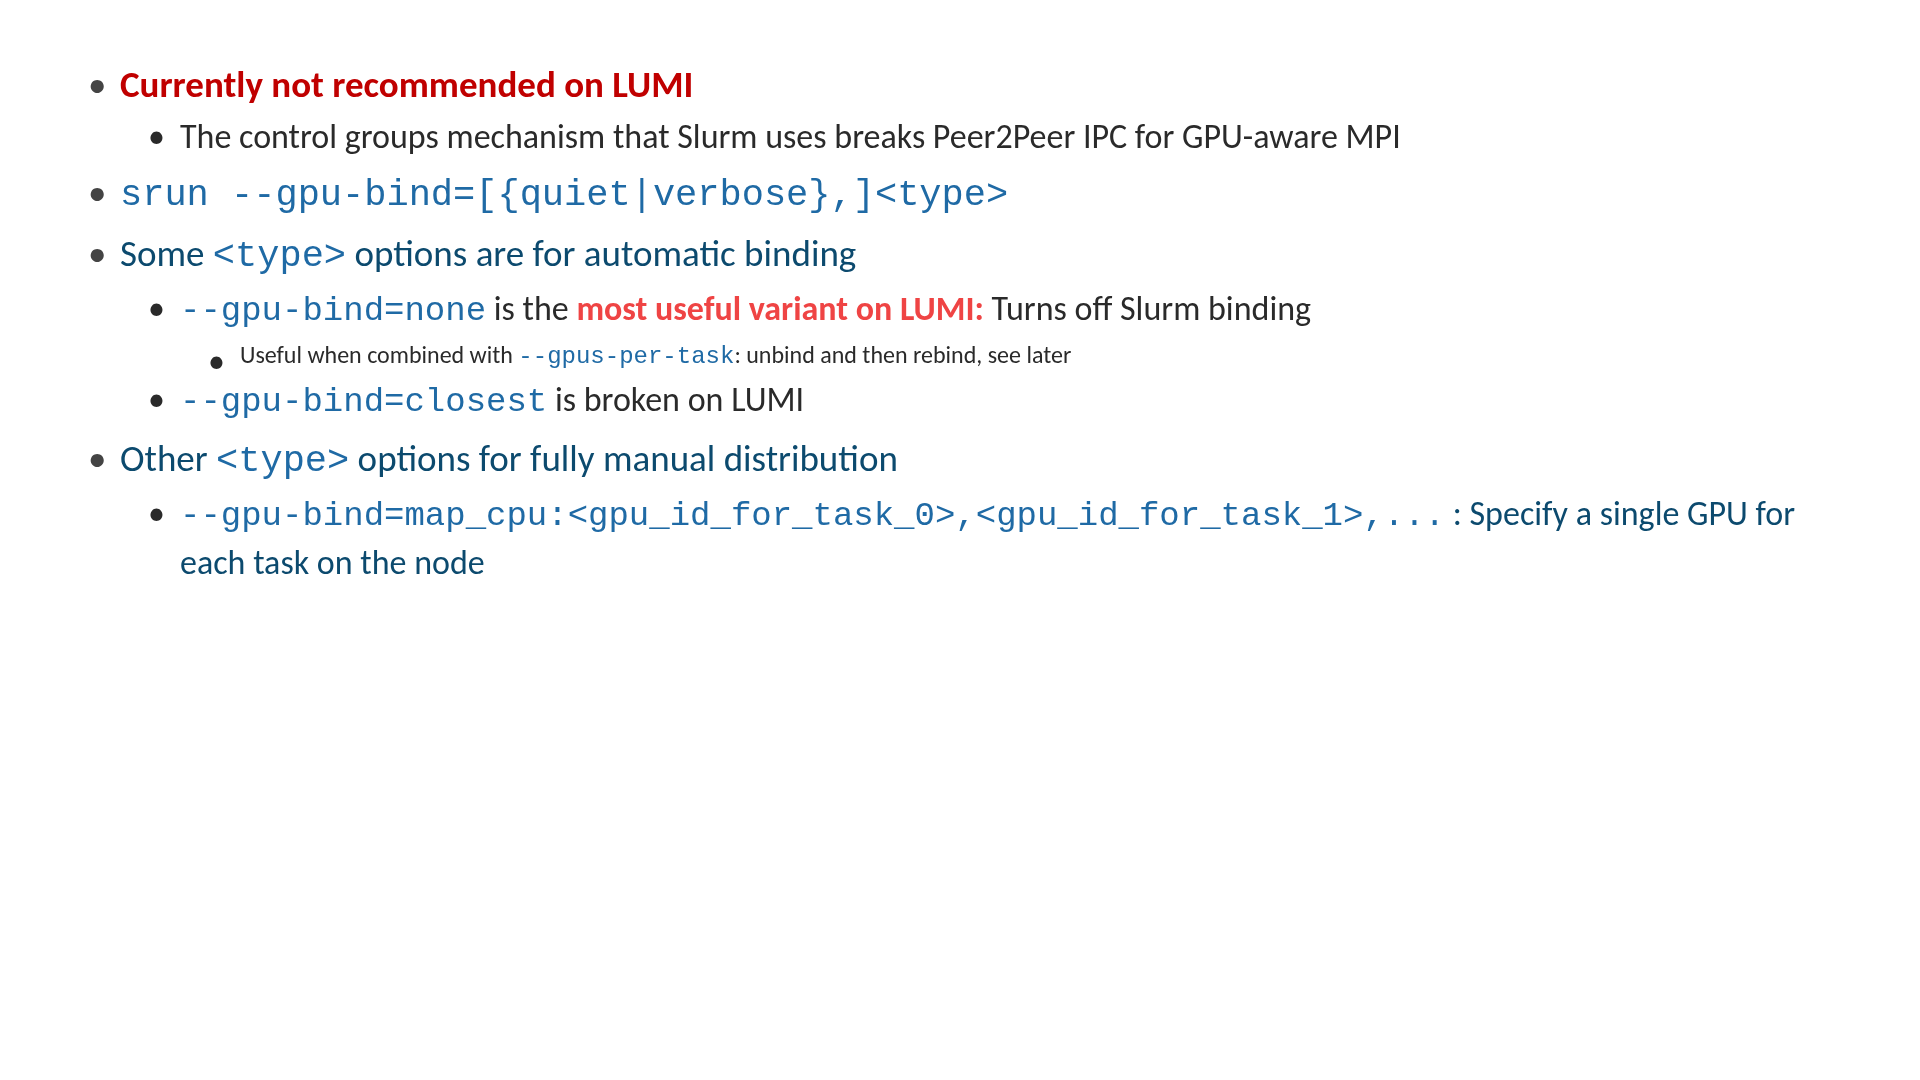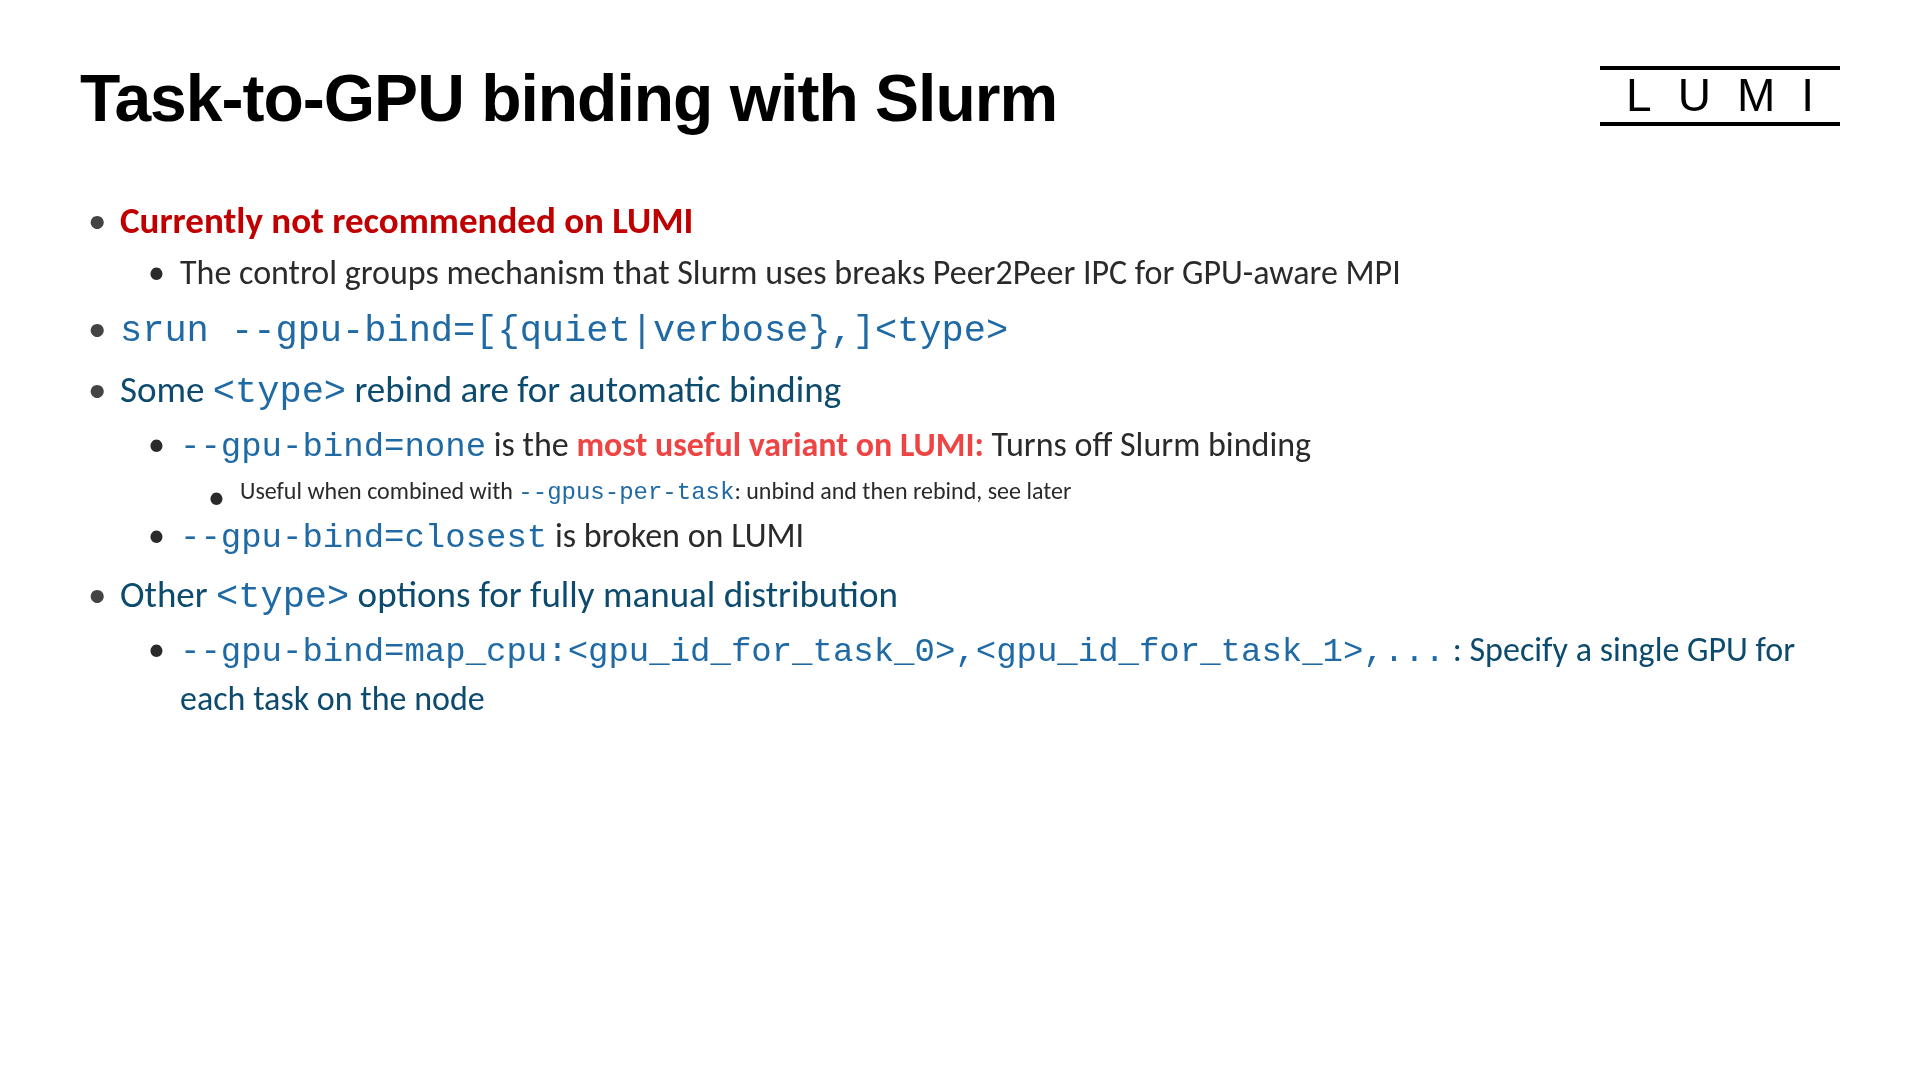--- a/index.html
+++ b/index.html
@@ -114,40 +114,36 @@
       color: #ef4444;
     }
     .gray {
       color: #0c4a6e;
     }
   </style>
 </head>
 <body>
 
 <div class="slide">
-  <div class="header">
-    <h1 class="title">Task-to-GPU binding with Slurm</h1>
-    <div class="logo">LUMI</div>
-  </div>
 
   <ul class="level1">
 
     <li>
       <span class="warn">Currently not recommended on LUMI</span>
       <ul class="level2 sub">
         <li>The control groups mechanism that Slurm uses breaks Peer2Peer IPC for GPU-aware MPI</li>
       </ul>
     </li>
 
     <li>
       <span class="code">srun --gpu-bind=[{quiet|verbose},]&lt;type&gt;</span>
     </li>
 
     <li>
-      <span class="gray">Some </span><span class="code">&lt;type&gt;</span><span class="gray"> rebind are for automatic binding</span>
+      <span class="gray">Some </span><span class="code">&lt;type&gt;</span><span class="gray"> options are for automatic binding</span>
       <ul class="level2 sub">
         <li>
           <span class="code">--gpu-bind=none</span><span> is the </span><span class="bold">most useful variant on LUMI:</span><span> Turns off Slurm binding</span>
           <ul class="level3 sub">
             <li>
               <span>Useful when combined with </span><span class="code">--gpus-per-task</span><span>: unbind and then rebind, see later</span>
             </li>
           </ul>
         </li>
         <li>

